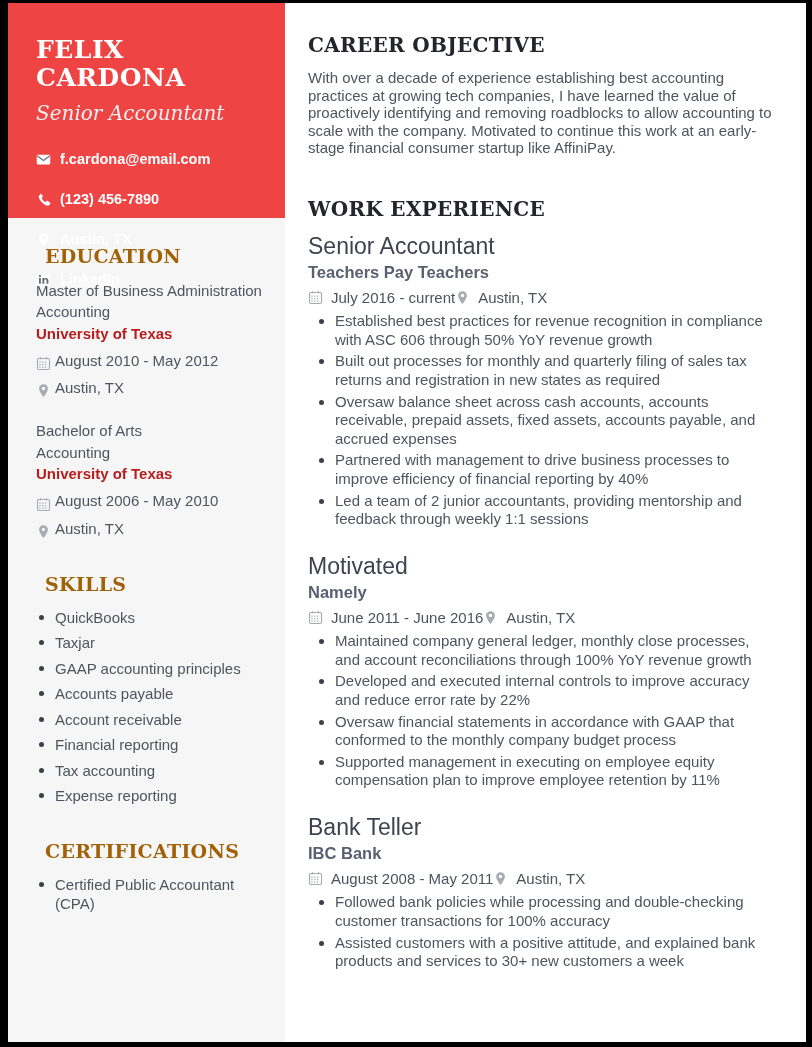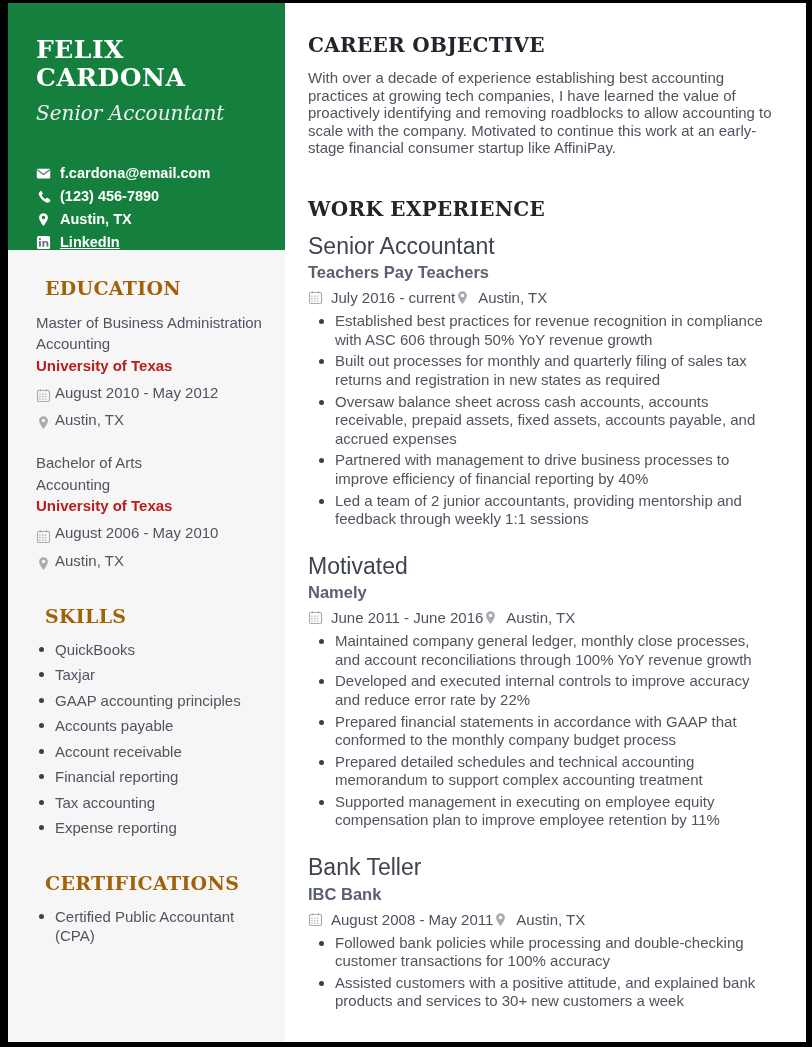--- a/index.html
+++ b/index.html
@@ -5,32 +5,32 @@
   html,body{margin:0;padding:0;background:#000;}
   .page{
     width:812px;height:1047px;box-sizing:border-box;
     border-style:solid;border-color:#000;border-width:3px 6px 5px 8px;
     background:#fff;display:flex;overflow:hidden;
     font-family:"Liberation Sans",sans-serif;
   }
   
   .sidebar{flex:0 0 277px;width:277px;background:#f6f6f7;}
   .header-box{
-    background:#15803d;color:#fff;height:247px;box-sizing:border-box;
+    background:#ef4444;color:#fff;height:215px;box-sizing:border-box;
     padding:33px 16px 0 28px;
   }
   .name{
     font-family:"DejaVu Serif","Liberation Serif",serif;font-weight:700;
     font-size:25px;letter-spacing:.5px;line-height:1.1;margin:0;
   }
   .role{
     font-family:"DejaVu Serif","Liberation Serif",serif;font-style:italic;
     font-size:20px;color:#edeff1;margin:10px 0 0;
   }
-  .contacts{margin-top:40px;display:flex;flex-direction:column;gap:7px;}
+  .contacts{margin-top:26px;display:flex;flex-direction:column;gap:24px;}
   .contact-row{display:flex;align-items:center;gap:9px;font-size:14.5px;font-weight:600;}
   .contact-row svg{width:15px;height:15px;flex:0 0 15px;display:block;}
   .linkedin-link{color:#fff;text-decoration:underline;cursor:pointer;}
   .sidebar-body{padding:27px 20px 0 28px;color:#4f545f;}
   .side-section{margin-bottom:34px;}
   .side-heading{
     font-family:"DejaVu Serif","Liberation Serif",serif;font-size:19px;font-weight:700;
     color:#a16207;letter-spacing:.3px;margin:0 9px 13px;
   }
   .edu-entry{margin-bottom:22px;font-size:15px;line-height:1.42;}
@@ -243,22 +243,21 @@
           <div class="meta-item">
             <svg viewBox="0 0 16 16">
                 <path fill="currentColor" fill-rule="evenodd" d="M8 1.2c-2.6 0-4.7 2-4.7 4.6C3.3 9.2 8 14.9 8 14.9s4.7-5.7 4.7-9.1c0-2.6-2.1-4.6-4.7-4.6zm0 6.5a1.9 1.9 0 1 1 0-3.8 1.9 1.9 0 0 1 0 3.8z"></path>
               </svg>
             <span>Austin, TX</span>
           </div>
         </div>
         <ul class="bullets">
           <li>Maintained company general ledger, monthly close processes, and account reconciliations through 100% YoY revenue growth</li>
           <li>Developed and executed internal controls to improve accuracy and reduce error rate by 22%</li>
-          <li>Prepared financial statements in accordance with GAAP that conformed to the monthly company budget process</li>
-          <li>Prepared detailed schedules and technical accounting memorandum to support complex accounting treatment</li>
+          <li>Oversaw financial statements in accordance with GAAP that conformed to the monthly company budget process</li>
           <li>Supported management in executing on employee equity compensation plan to improve employee retention by 11%</li>
         </ul>
       </div>
 
       <div class="job">
         <h3 class="job-title">Bank Teller</h3>
         <div class="company">IBC Bank</div>
         <div class="meta-row">
           <div class="meta-item">
             <svg viewBox="0 0 16 16">

